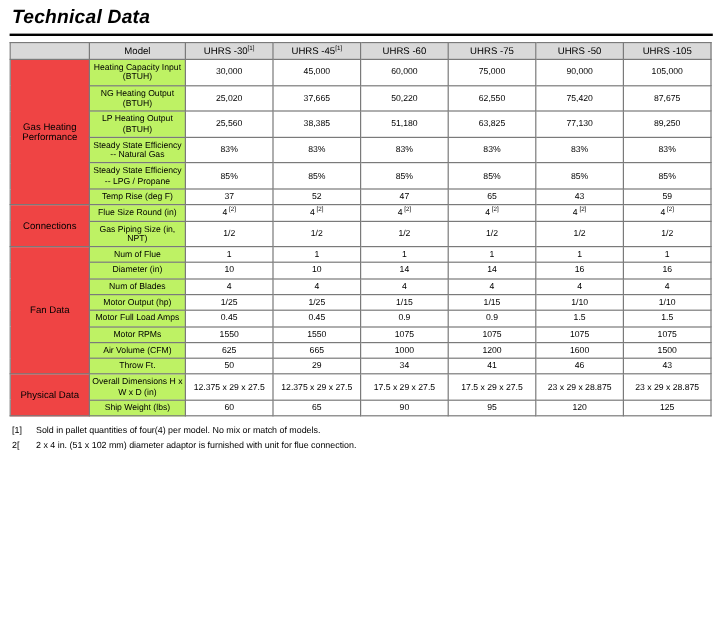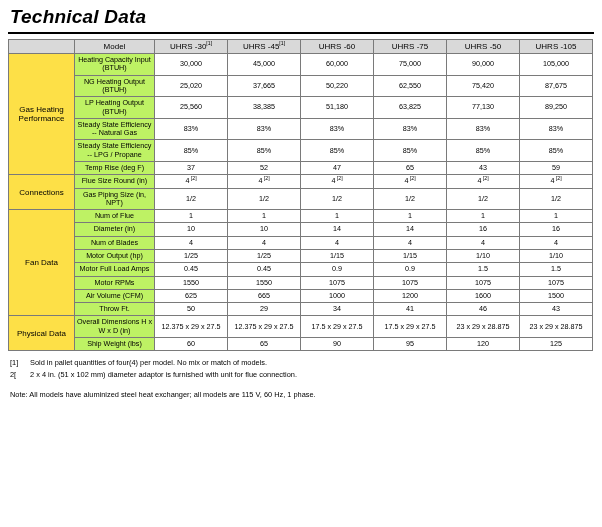--- a/index.html
+++ b/index.html
@@ -15,21 +15,21 @@
     overflow: hidden;
   }
   .page {
     position: relative;
     width: 602px;
     height: 527px;
     box-sizing: border-box;
     padding: 4px 8px 0 8px;
   }
   .doc-title {
-    font-size: 19px;
+    font-size: 16px;
     font-style: italic;
     font-weight: bold;
     margin: 2px 0 4px 2px;
     letter-spacing: 0.2px;
   }
   .title-rule {
     height: 2px;
     background: #000000;
     margin: 0 0 5px 0;
   }
@@ -42,21 +42,21 @@
   }
   table.spec td, table.spec th {
     border: 1px solid #7a7a7a;
     text-align: center;
     vertical-align: middle;
     padding: 2px 1px;
     line-height: 1.15;
     font-weight: normal;
   }
   .grp {
-    background: #fde047;
+    background: #ef4444;
     font-weight: bold;
     font-size: 8px;
   }
   .hdr-blank {
     background: #d9d9d9;
     border: 1px solid #7a7a7a;
   }
   .colhdr {
     background: #d9d9d9;
     font-weight: bold;
@@ -305,15 +305,14 @@
     <div class="note-row">
       <div class="note-mark">[1]</div>
       <div class="note-text">Sold in pallet quantities of four(4) per model.  No mix or match of models.</div>
     </div>
     <div class="note-row">
       <div class="note-mark">2[</div>
       <div class="note-text">2 x 4 in. (51 x 102 mm) diameter adaptor is furnished with unit for flue connection.</div>
     </div>
   </div>
 
-  <div class="note-final">Note:   All models have aluminized steel heat exchanger;  all models are 115 V, 60 Hz, 1 phase.</div>
 
 </div>
 
 </body></html>

